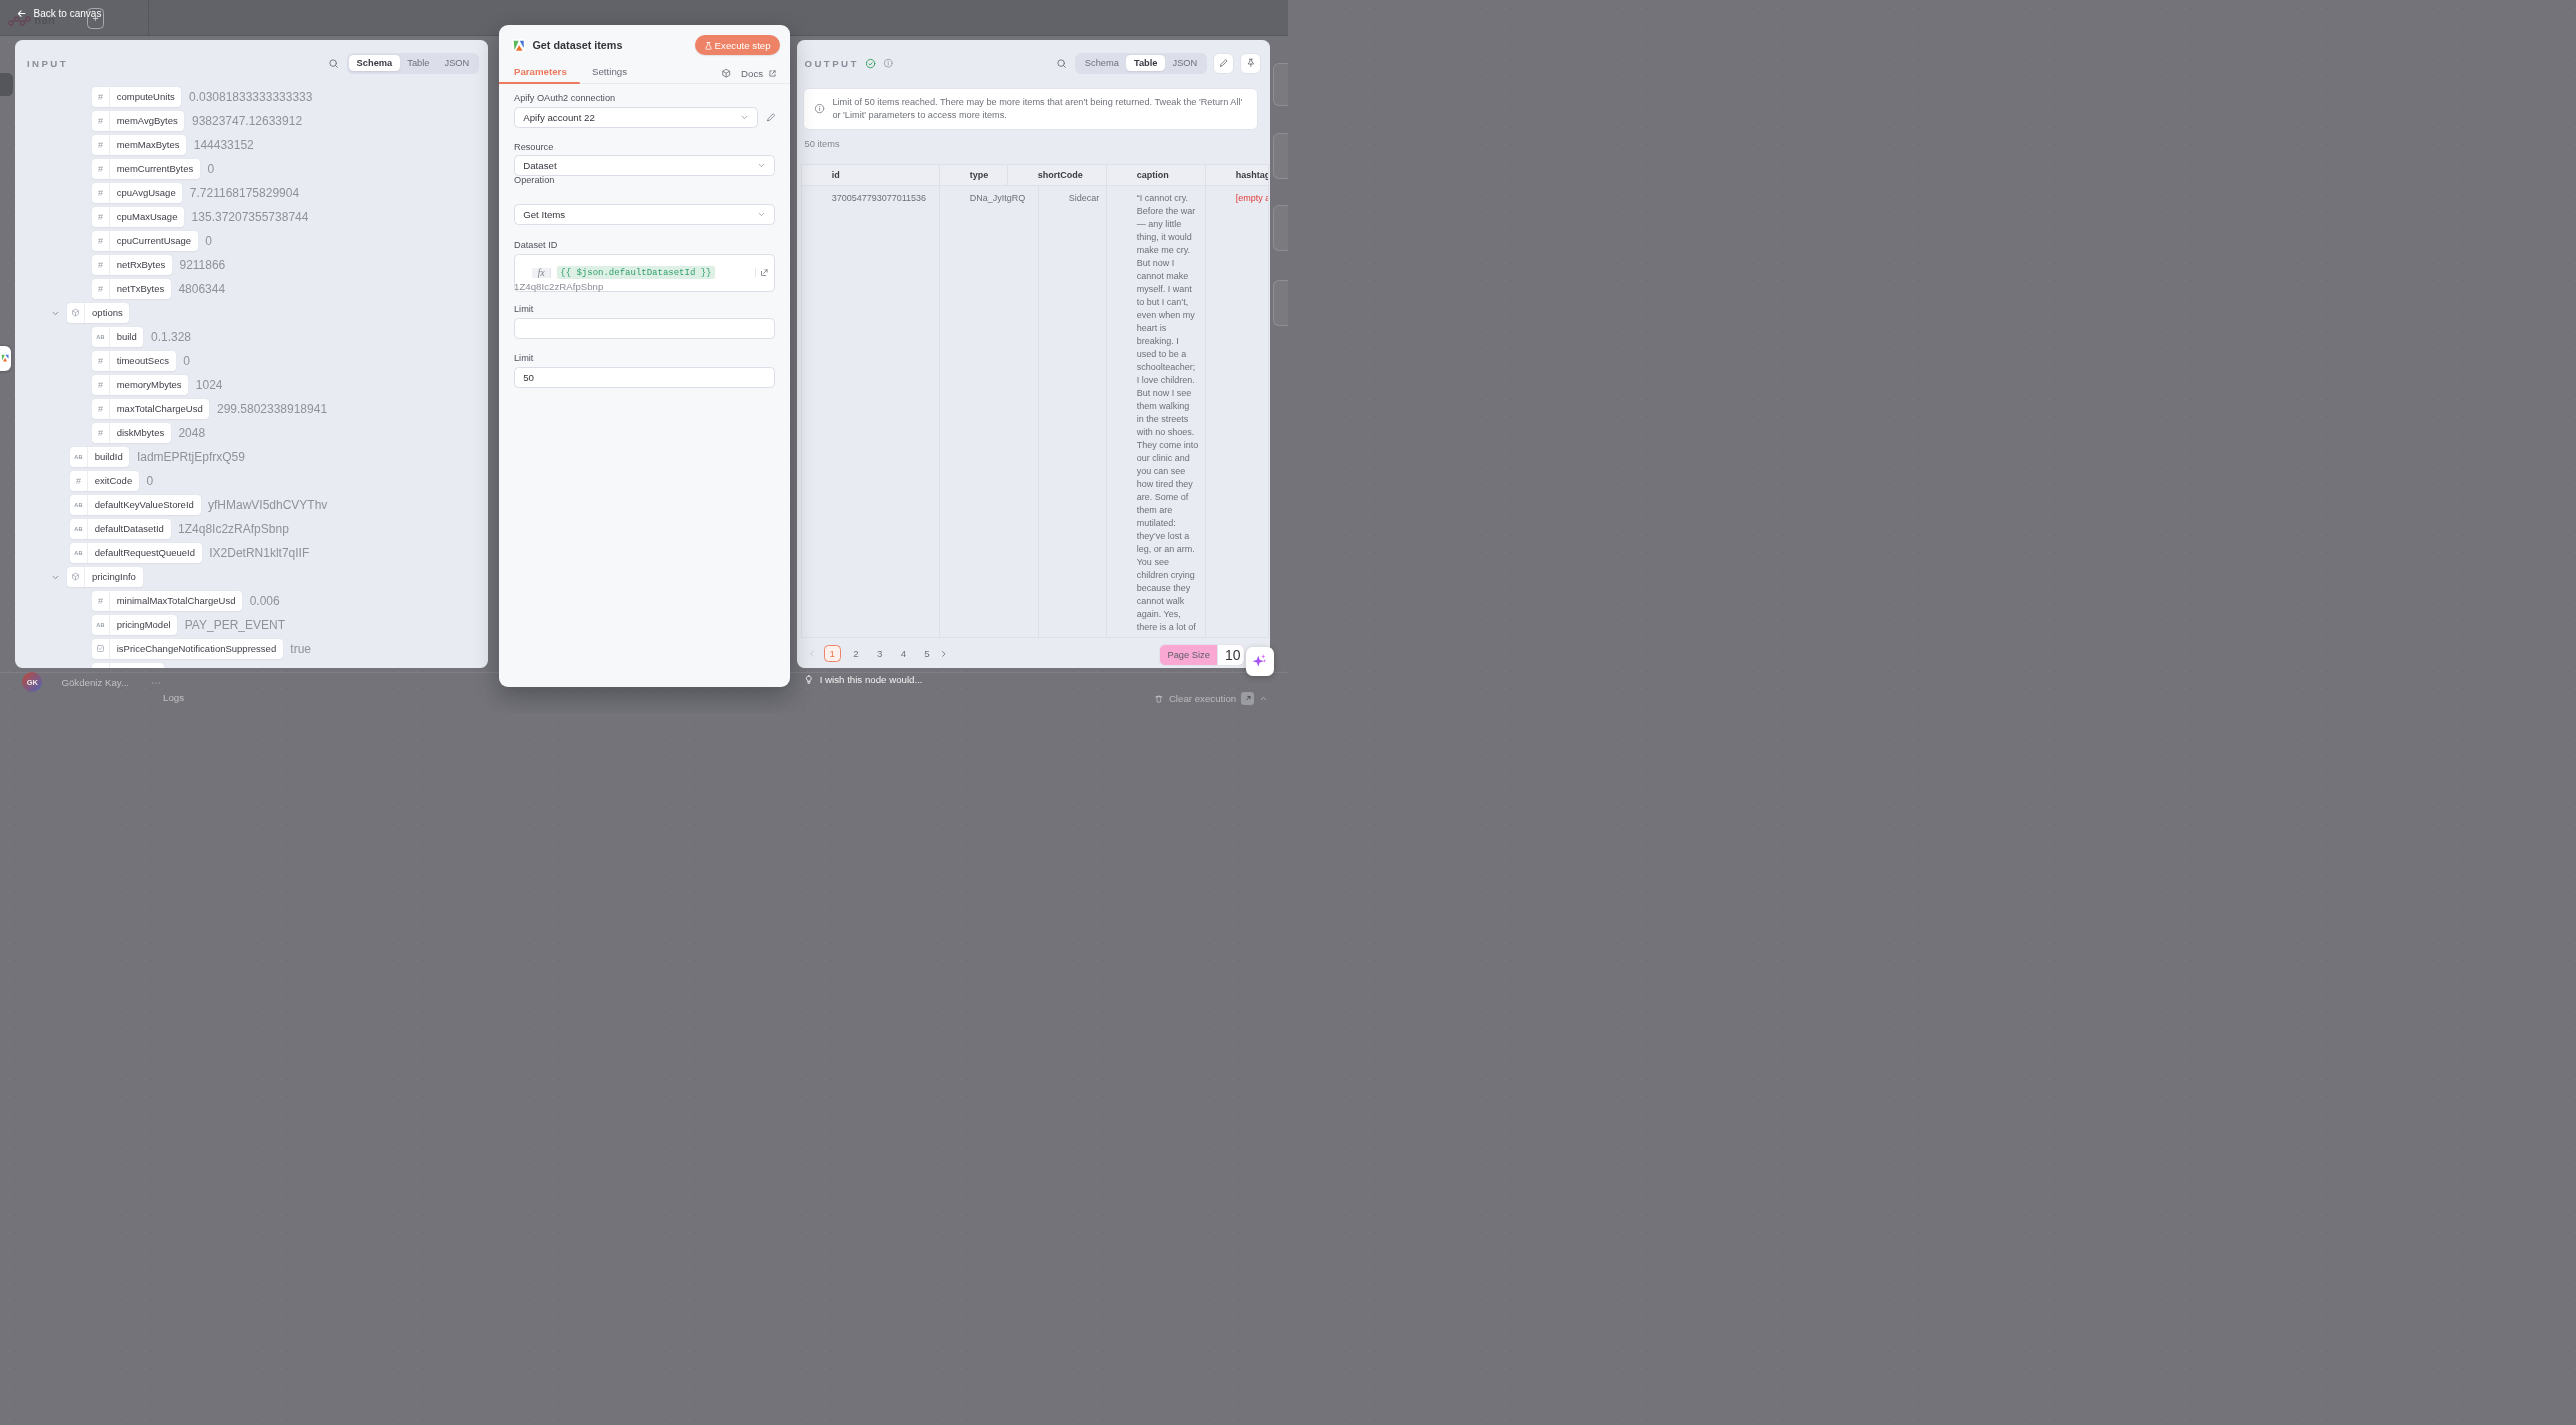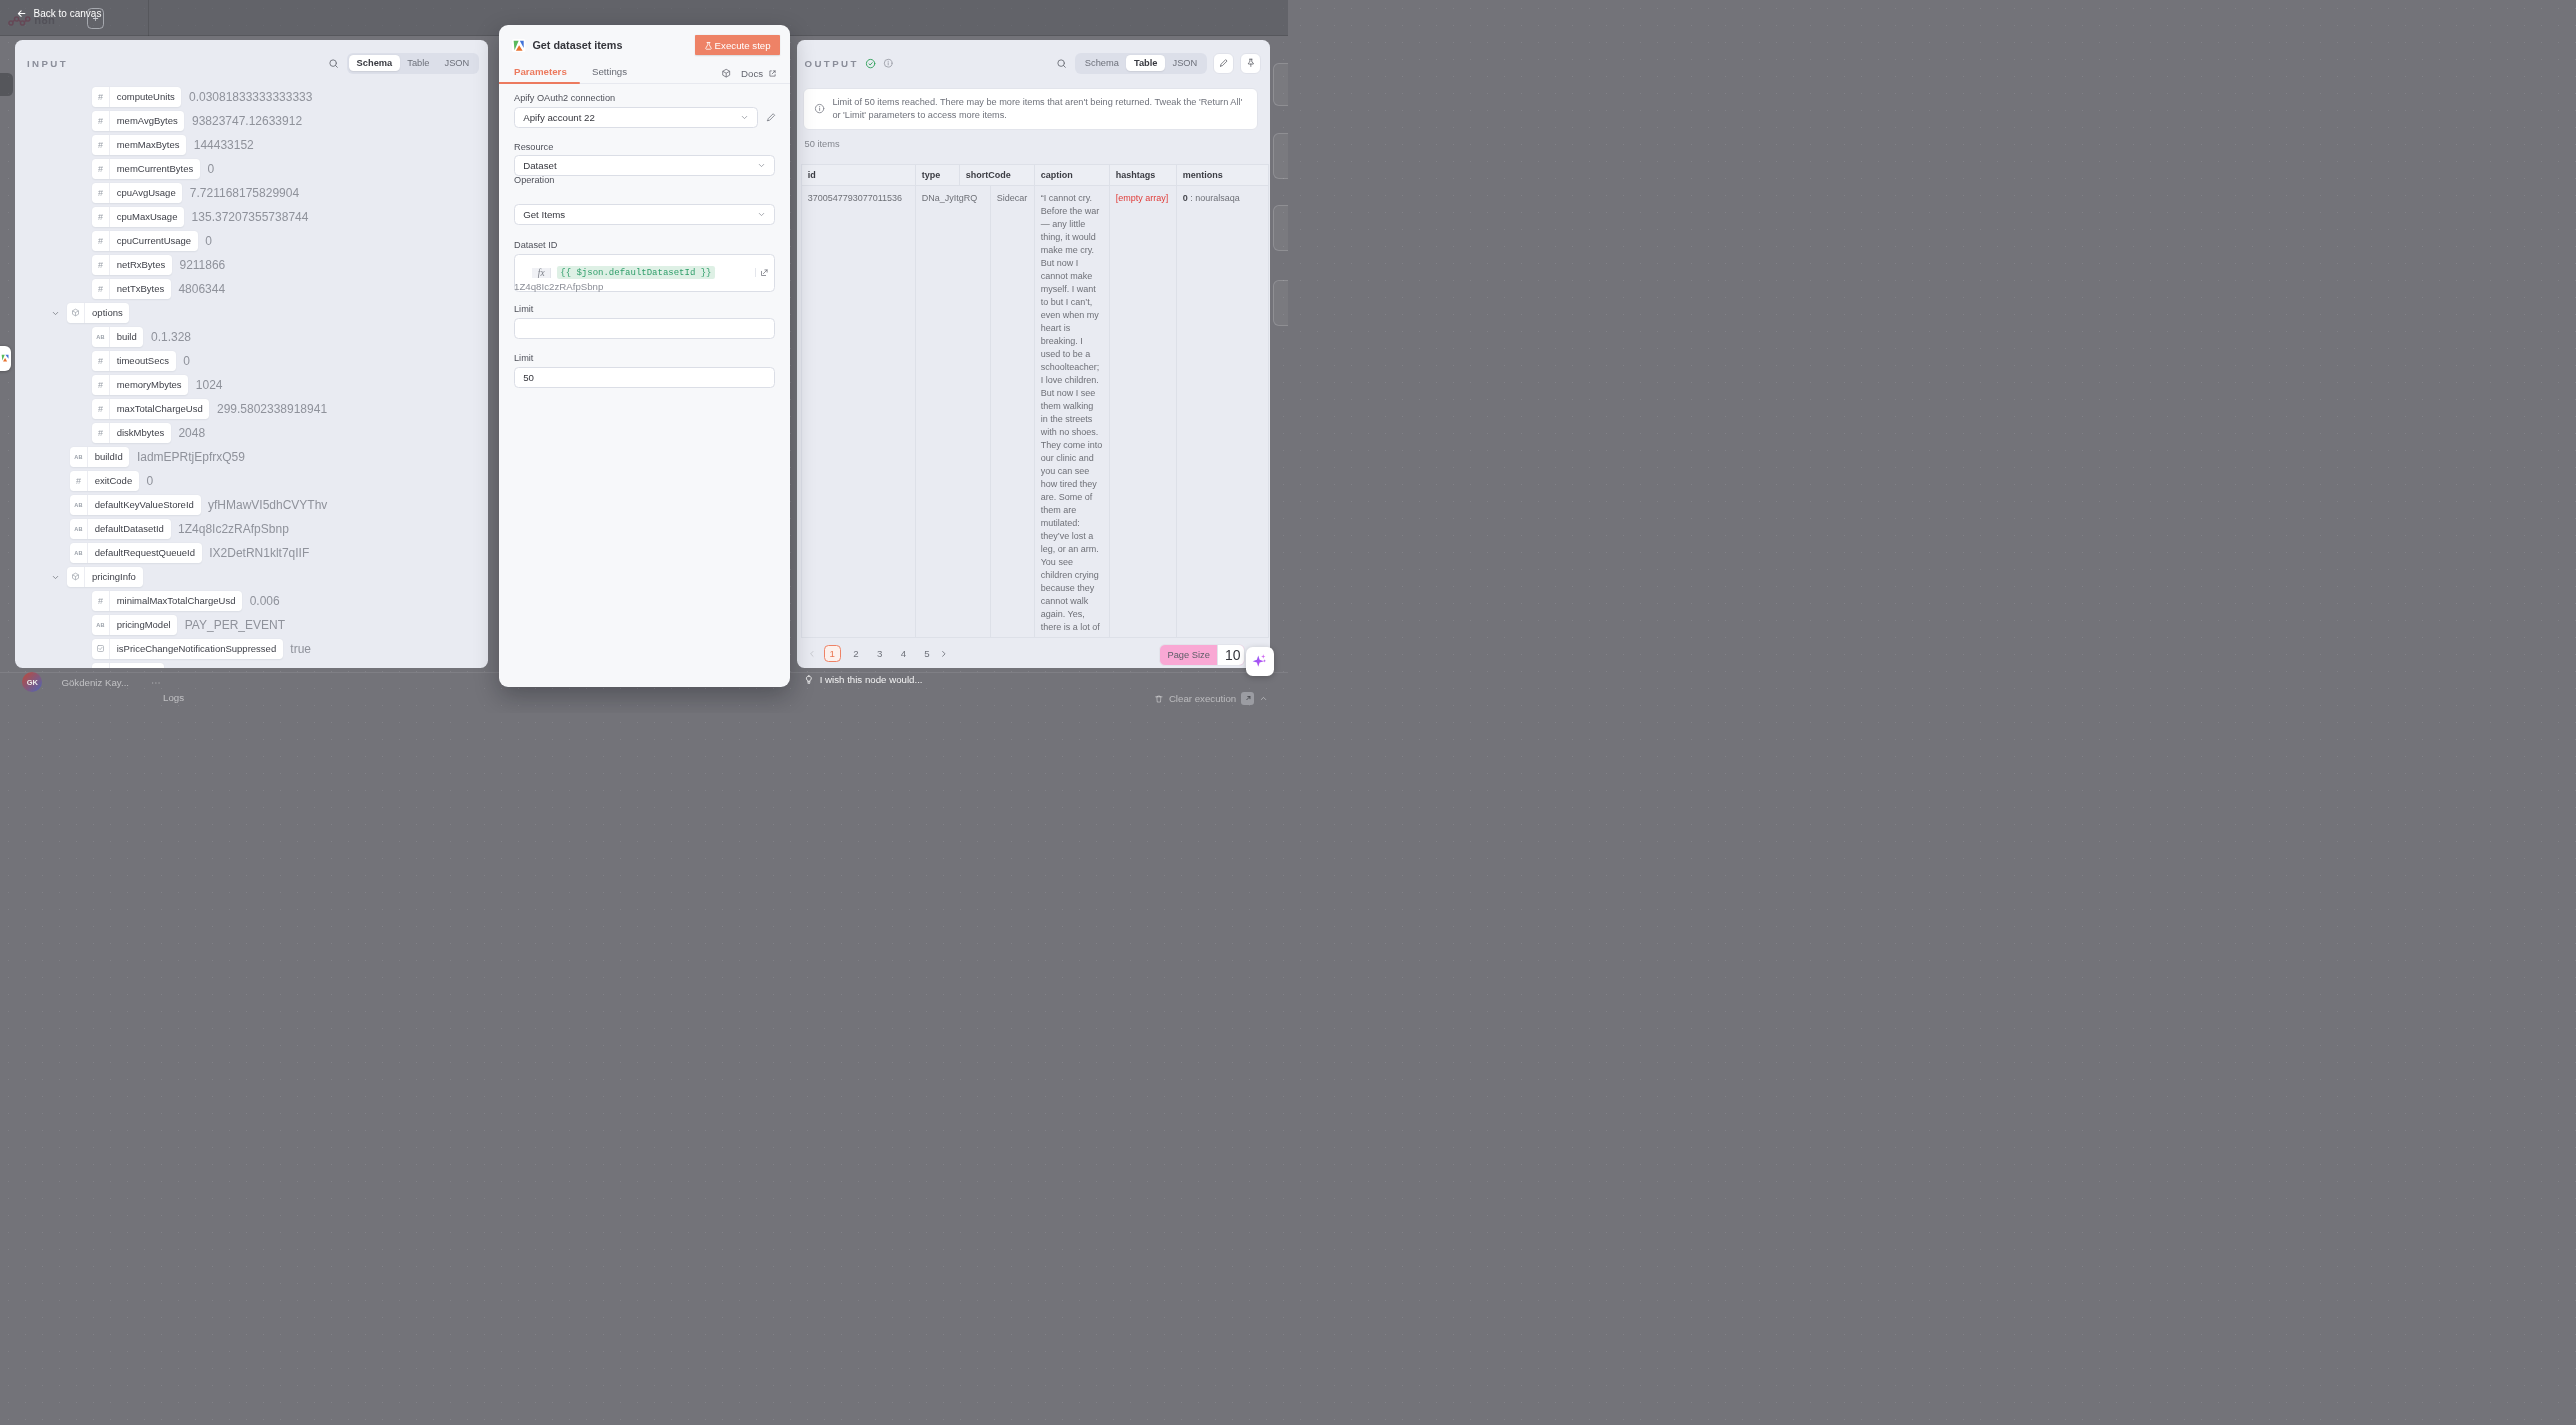--- a/index.html
+++ b/index.html
@@ -75,21 +75,21 @@
   .hash { font-size:9px; color:#9aa0a9; }
   .ab { font-size:5.6px; font-weight:bold; letter-spacing:0.3px; color:#9aa0a9; }
   .bname { padding:0 6.7px; font-size:9.5px; color:#3f4149; font-weight:500; white-space:nowrap; }
   .sval { margin-left:7.5px; font-size:12px; color:#8f929b; white-space:nowrap; }
 
   
   #modal { position:absolute; left:499px; top:24.6px; width:291px; height:662px; background:#f7f8fa;
     border-radius:9px; box-shadow:0 9px 25px rgba(10,12,20,0.30); z-index:5; }
   .m-title-row { position:absolute; left:13.4px; right:10.4px; top:9.7px; height:22.4px; display:flex; align-items:center; gap:6.7px; }
   .m-title { font-size:10.8px; font-weight:600; color:#34353b; }
-  .exec-btn { margin-left:auto; height:20px; padding:0 9px; border-radius:1px; background:#ee8266; color:#fff;
+  .exec-btn { margin-left:auto; height:20px; padding:0 9px; border-radius:10px; background:#ee8266; color:#fff;
     font-size:9.7px; display:flex; align-items:center; gap:2px; box-shadow:0 0.7px 1.5px rgba(0,0,0,0.12); }
   .m-tabs { position:absolute; left:0; right:0; top:40px; height:19.4px; border-bottom:0.7px solid #e7e9ef; }
   .m-tab1 { position:absolute; left:15px; top:1.5px; font-size:9.7px; font-weight:600; color:#ec7a5e; }
   .m-tab2 { position:absolute; left:93px; top:1.5px; font-size:9.7px; color:#686b74; }
   .m-underline { position:absolute; left:0; bottom:-1.5px; width:81px; height:2.2px; background:#ec7a5e; border-radius:0 1.5px 1.5px 0; }
   .m-tabs-right { position:absolute; right:13.4px; top:0; height:18px; display:flex; align-items:center; gap:9.7px;
     color:#64666f; font-size:9.7px; }
   .m-body { position:absolute; left:15px; right:15px; top:58px; bottom:0; }
   .f-label { position:absolute; left:0; font-size:9.2px; color:#4f515a; }
   .sel { position:absolute; left:0; height:21.6px; background:#fff; border:0.7px solid #dbdee6; border-radius:4.5px;
@@ -114,21 +114,21 @@
     border-radius:6px; display:flex; align-items:center; }
   .warn-box .ico { margin:0 7.5px 0 9.7px; color:#8a8d96; flex:none; }
   .warn-text { font-size:9.2px; color:#6f727b; line-height:12.7px; padding-right:10.4px; }
   .items-count { position:absolute; left:7.5px; top:99px; font-size:9.3px; color:#84878f; }
 
   #out-table { position:absolute; left:3.7px; top:124px; width:468px; height:474px; overflow:hidden;
     border:0.7px solid #dde0e8; display:flex; flex-direction:column; }
   .t-head { display:flex; flex:none; background:#eceef4; border-bottom:0.7px solid #dde0e8; }
   .t-head .tc { font-weight:bold; color:#3b3c43; padding:3.7px 6px; font-size:9px; }
   .t-row { display:flex; flex:1; }
-  .tc { flex:none; border-right:0.7px solid #dde0e8; font-size:9px; color:#6e7077; padding:5.2px 6px; line-height:13px; overflow:hidden; }
+  .tc { flex:none; border-right:0.7px solid #dde0e8; font-size:9px; color:#6e7077; padding:5.2px 6px; line-height:13px; overflow:hidden;margin-left:24px; }
   .tc:last-child { border-right:none; }
   .red { color:#e03c39; }
   .mention-idx { font-weight:bold; color:#47484f; }
 
   .pagination { position:absolute; left:0; right:0; top:604px; height:19.4px; display:flex; align-items:center; }
   .pg-prev { margin-left:10.4px; color:#c3c5cb; }
   .pg-pages { display:flex; align-items:center; gap:6.7px; margin-left:6.7px; }
   .pg { width:17px; height:17px; border-radius:4.5px; display:flex; align-items:center; justify-content:center;
     font-size:9.7px; color:#6f727b; }
   .pg.active { border:0.7px solid #ee8266; background:#fcf1ed; color:#e8744f; }

